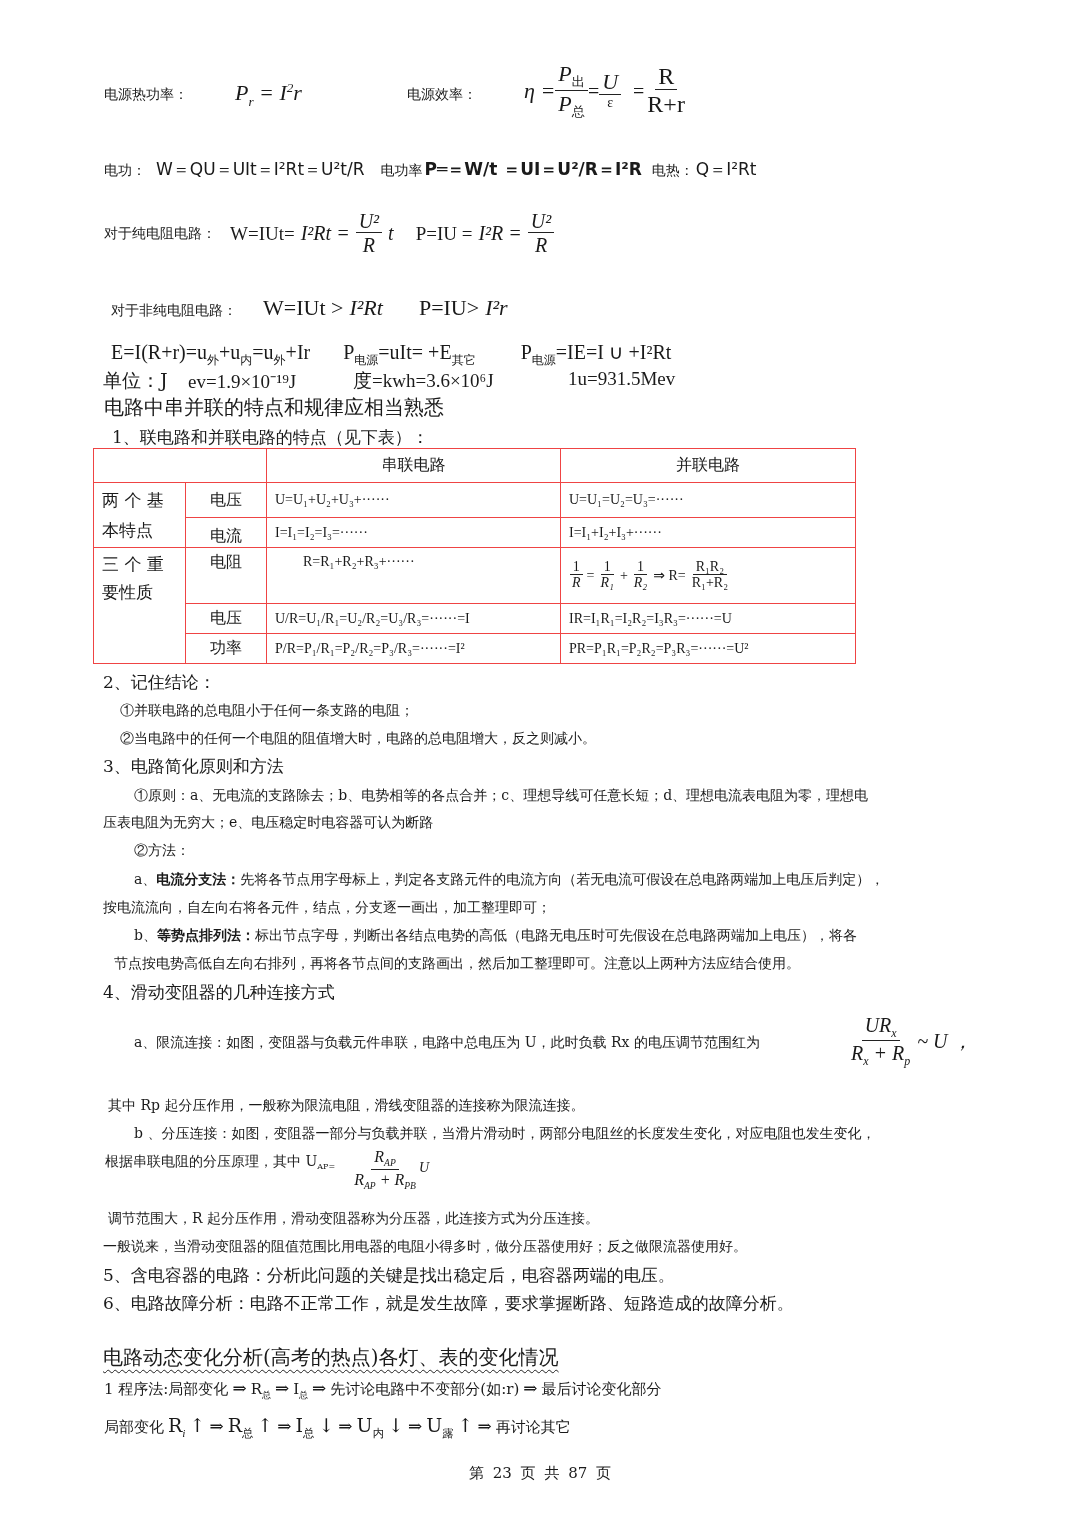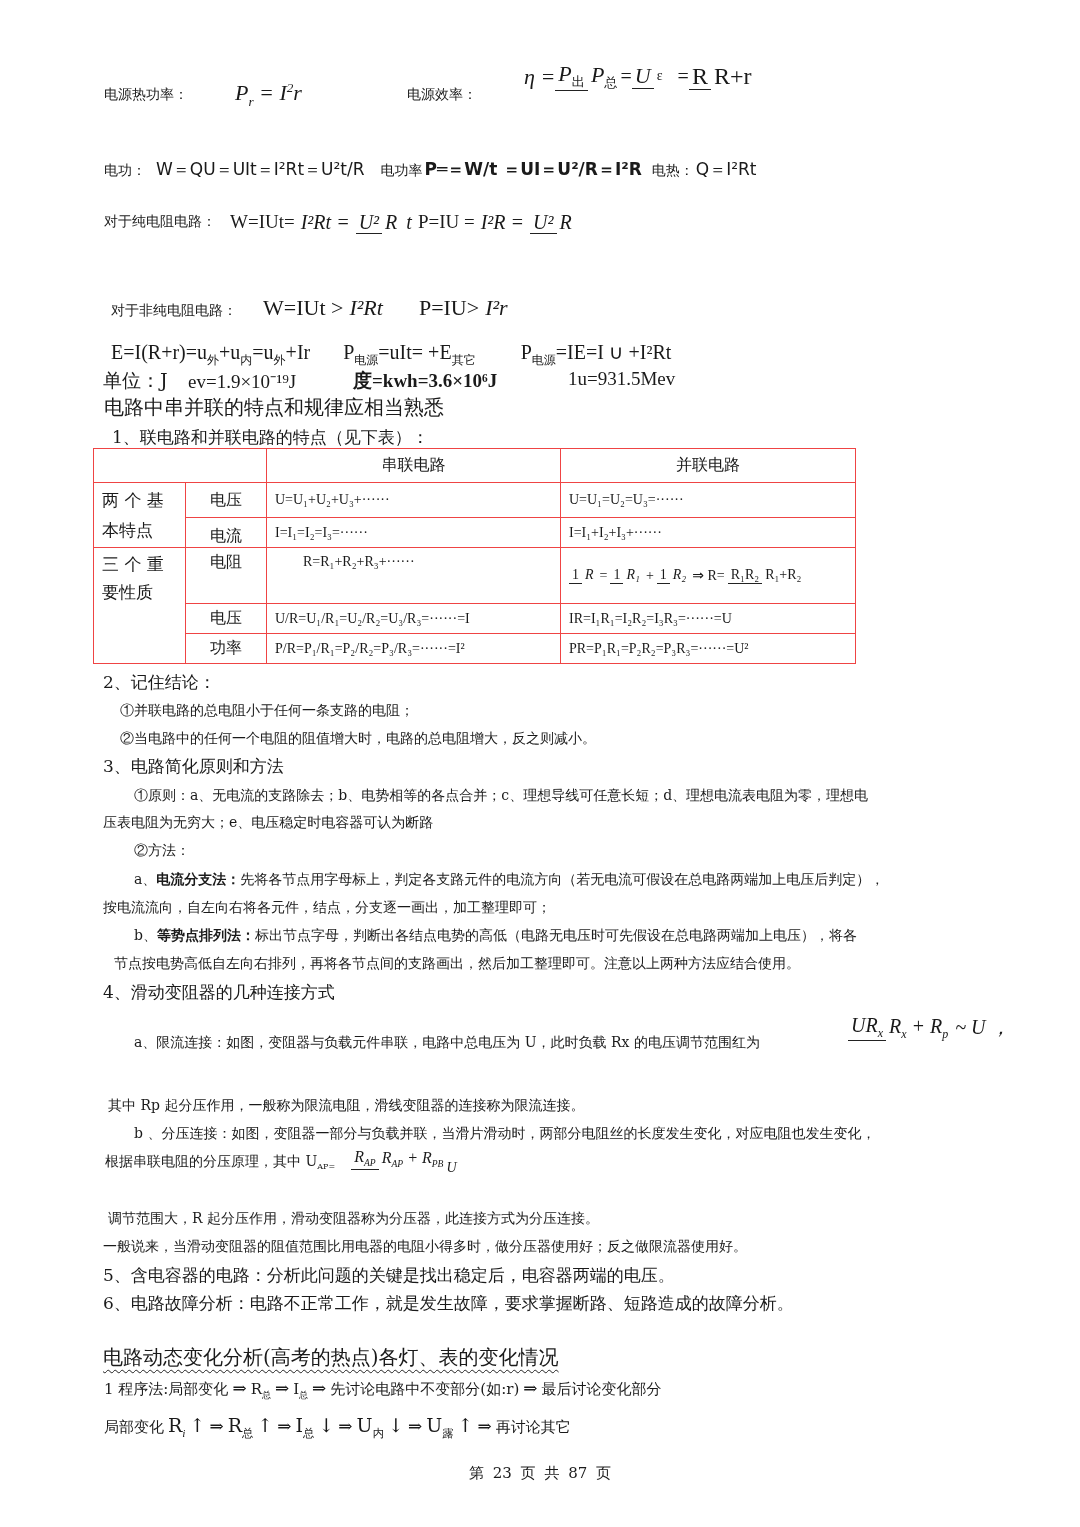--- a/index.html
+++ b/index.html
@@ -3,21 +3,21 @@
 <meta charset="utf-8">
 <style>
   html, body { margin: 0; padding: 0; background: #ffffff; }
   body { width: 1080px; height: 1527px; position: relative; overflow: hidden;
          font-family: "DejaVu Serif", "Liberation Serif", serif; color: #1a1a1a; }
   .abs { position: absolute; white-space: nowrap; }
   .cn { font-family: "DejaVu Serif", serif; }
   .sans { font-family: "DejaVu Sans", sans-serif; }
   .tm { font-family: "Liberation Serif", serif; }
   .it { font-style: italic; font-family: "Liberation Serif", serif; }
-  .frac { display: inline-flex; flex-direction: row; align-items: center; vertical-align: middle; }
+  .frac { display: inline-flex; flex-direction: column; align-items: center; vertical-align: middle; }
   .frac .num { border-bottom: 1px solid #222; padding: 0 3px; line-height: 1.1; }
   .frac .den { padding: 0 3px; line-height: 1.2; }
   sub, sup { font-size: 60%; }
   .small { font-size: 14px; }
   .lbl { font-size: 14px; }
   .f15 { font-size: 15px; }
   .f17 { font-size: 17px; }
   .f19 { font-size: 19px; }
   .f20 { font-size: 20px; }
   .f22 { font-size: 22px; }
@@ -69,21 +69,21 @@
 
 <div class="abs" style="left:104px; top:210px; display:flex; align-items:center; gap:6px;">
   <span class="lbl" style="margin-right:8px;">对于纯电阻电路：</span>
   <span class="tm f19">W=IUt=</span>
   <span class="it f20">I²Rt =</span>
   <span class="frac it f20">
     <span class="num">U²</span>
     <span class="den">R</span>
   </span>
   <span class="it f20">t</span>
-  <span class="tm f19" style="margin-left:0;">P=IU =</span>
+  <span class="tm f19" style="margin-left:16px;">P=IU =</span>
   <span class="it f20">I²R =</span>
   <span class="frac it f20">
     <span class="num">U²</span>
     <span class="den">R</span>
   </span>
 </div>
 
 <div class="abs" style="left:111px; top:295px; display:flex; align-items:baseline; gap:6px;">
   <span class="lbl" style="margin-right:20px;">对于非纯电阻电路：</span>
   <span class="tm f22">W=IUt &gt;</span>
@@ -94,21 +94,21 @@
 
 <div class="abs tm f20" style="left:111px; top:340px;">
   <span>E=I(R+r)=u</span><sub class="cn">外</sub><span>+u</span><sub class="cn">内</sub><span>=u</span><sub class="cn">外</sub><span>+Ir</span>
   <span style="margin-left:28px;">P</span><sub class="cn">电源</sub><span>=uIt= +E</span><sub class="cn">其它</sub>
   <span style="margin-left:40px;">P</span><sub class="cn">电源</sub><span>=IE=I ∪ +I²Rt</span>
 </div>
 
 <div class="abs f19" style="left:103px; top:368px; display:flex; gap:0;">
   <span class="cn" style="width:85px;">单位：J</span>
   <span class="tm" style="width:165px;">ev=1.9×10⁻¹⁹J</span>
-  <span class="tm" style="width:215px;font-weight:bold;">度=kwh=3.6×10⁶J</span>
+  <span class="tm" style="width:215px;">度=kwh=3.6×10⁶J</span>
   <span class="tm">1u=931.5Mev</span>
 </div>
 
 <div class="abs f20 cn" style="left:104px; top:394px;">电路中串并联的特点和规律应相当熟悉</div>
 <div class="abs f17 cn" style="left:112px; top:426px;">1、联电路和并联电路的特点（见下表）：</div>
 
 <table class="circ">
   <colgroup>
       <col style="width:92px">
       <col style="width:81px">

